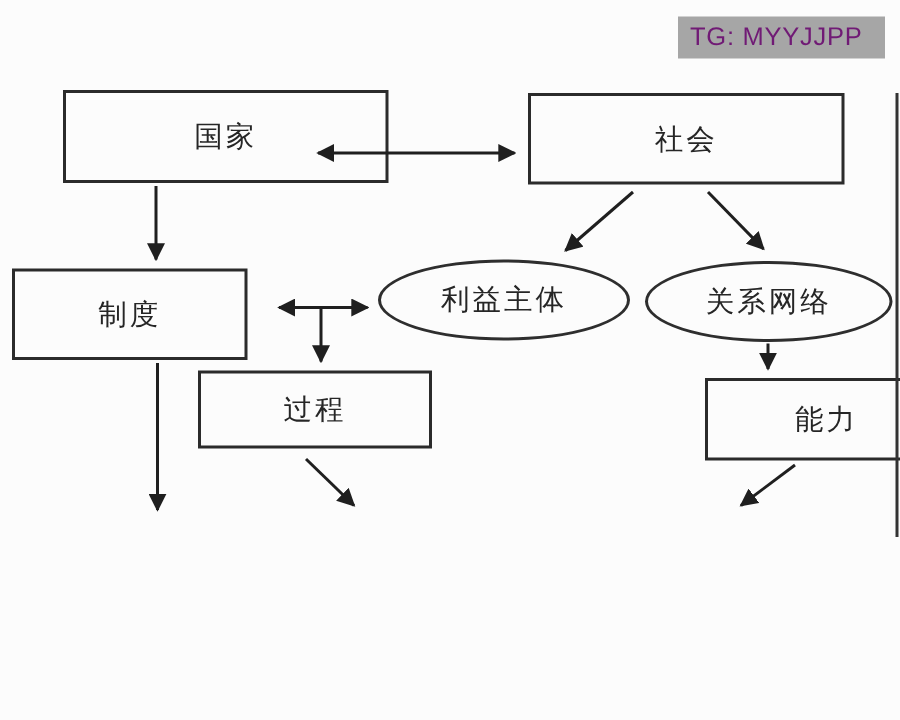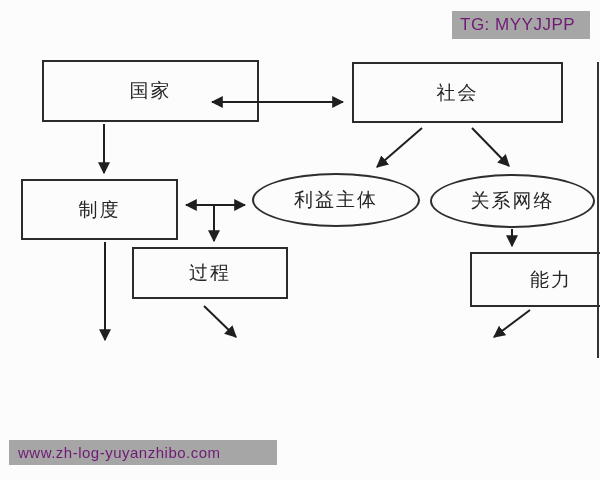--- a/index.html
+++ b/index.html
@@ -12,21 +12,21 @@
   .node{
     position:absolute;
     display:flex;align-items:center;justify-content:center;
     color:#262626;font-size:19px;letter-spacing:2px;
     background:#fcfcfc;box-sizing:border-box;
   }
   .box{border:2px solid #2b2b2b;}
   .ellipse{border:2px solid #2e2e2e;border-radius:50%;}
   #node-guojia        {left:6px;  top:60px;  width:217px;height:62px;margin-left:36px;}
   #node-shehui        {left:352px;top:62px;  width:211px;height:61px;}
-  #node-zhidu         {left:21px; top:179px; width:157px;height:61px;}
+  #node-zhidu         {left:8px; top:179px; width:157px;height:61px;}
   #node-liyizhuti     {left:252px;top:173px; width:168px;height:54px;font-size:19px;}
   #node-guanxiwangluo {left:430px;top:174px; width:165px;height:54px;font-size:19px;}
   #node-guocheng      {left:132px;top:247px; width:156px;height:52px;}
   #node-nengli        {left:428px;top:252px; width:162px;height:55px;margin-left:42px;}
   #node-neishengzhixu {left:33px; top:346px; width:537px;height:62px;}
   svg.arrows{position:absolute;left:0;top:0;pointer-events:none;}
   .wm{
     position:absolute;
     background:#a6a6a6;color:#701a75;
     font-family:"Liberation Sans","DejaVu Sans",sans-serif;
@@ -65,15 +65,14 @@
     <line x1="214" y1="206" x2="214" y2="241" stroke="#1f1f1f" stroke-width="2" marker-end="url(#ah)"></line>
     <line x1="512" y1="229" x2="512" y2="246" stroke="#1f1f1f" stroke-width="2" marker-end="url(#ah)"></line>
     <line x1="105" y1="242" x2="105" y2="340" stroke="#1f1f1f" stroke-width="2" marker-end="url(#ah)"></line>
     <line x1="204" y1="306" x2="236" y2="337" stroke="#1f1f1f" stroke-width="2" marker-end="url(#ah)"></line>
     <line x1="530" y1="310" x2="494" y2="337" stroke="#1f1f1f" stroke-width="2" marker-end="url(#ah)"></line>
   </svg>
 
   <div class="edge-line" id="artifact-right"></div>
 
   <div class="wm" id="wm-top">TG: MYYJJPP</div>
-  <div class="wm" id="wm-bottom">www.zh-log-yuyanzhibo.com</div>
 
 </div>
 
 </body></html>

